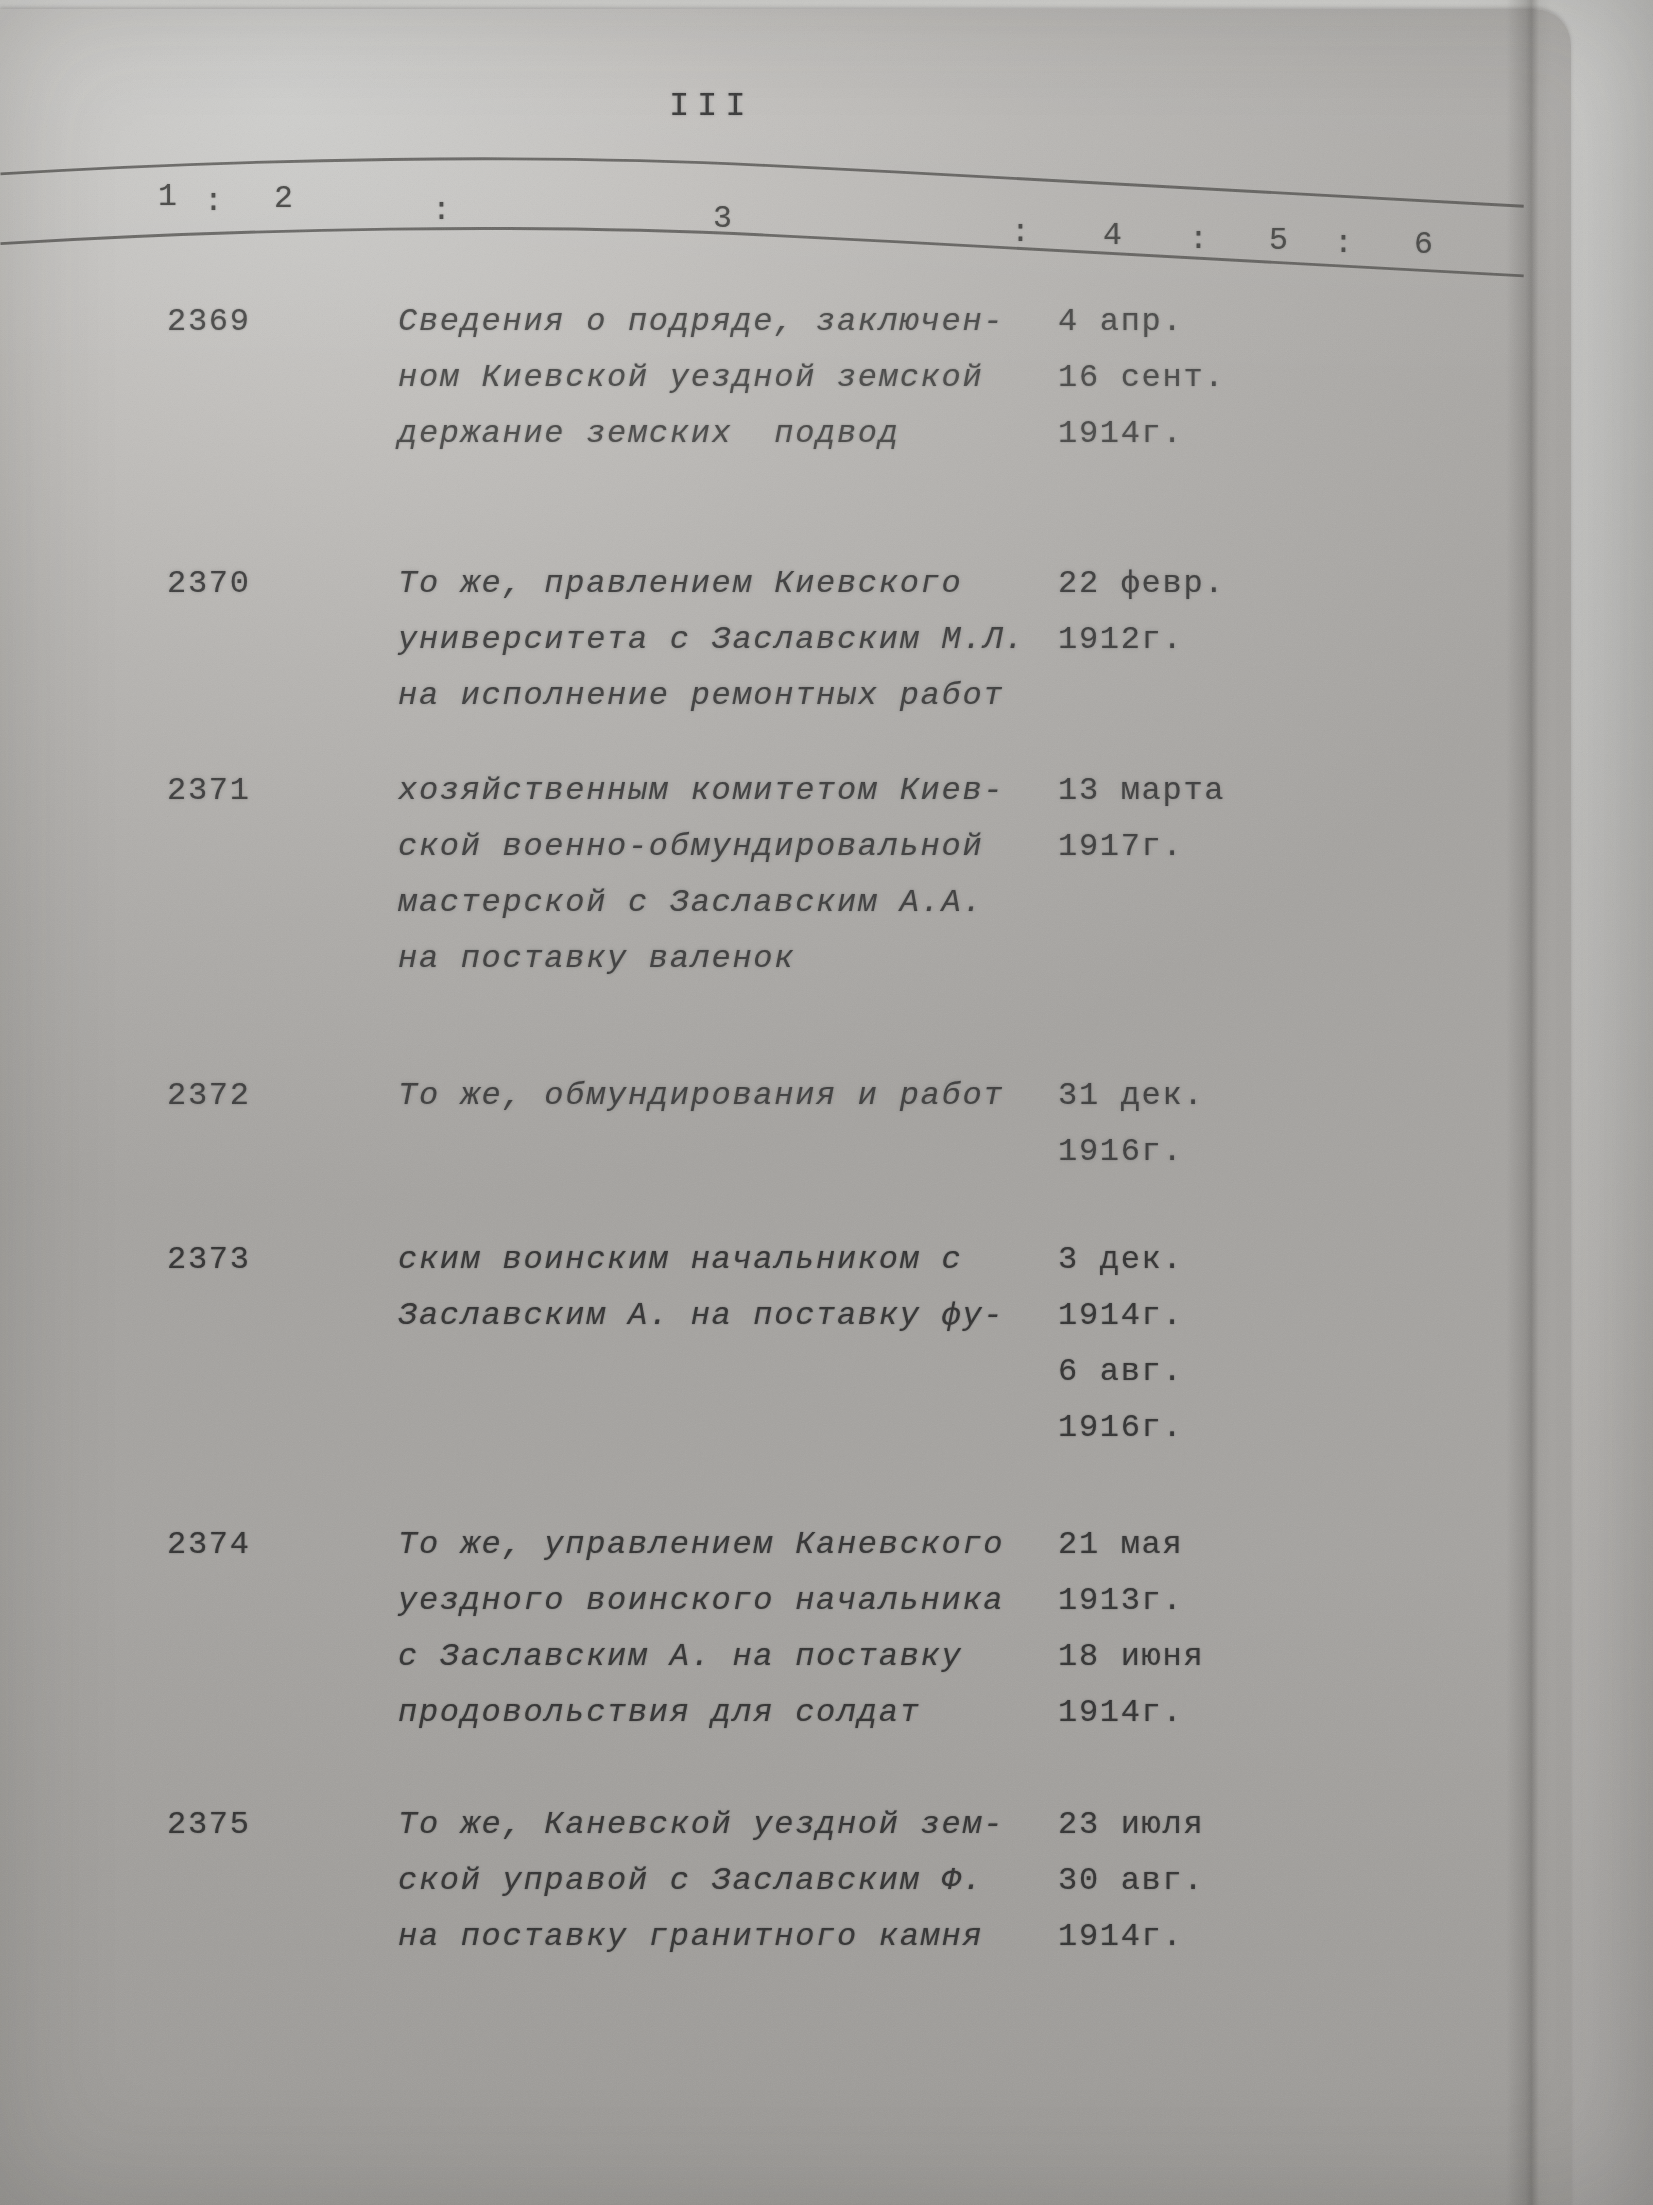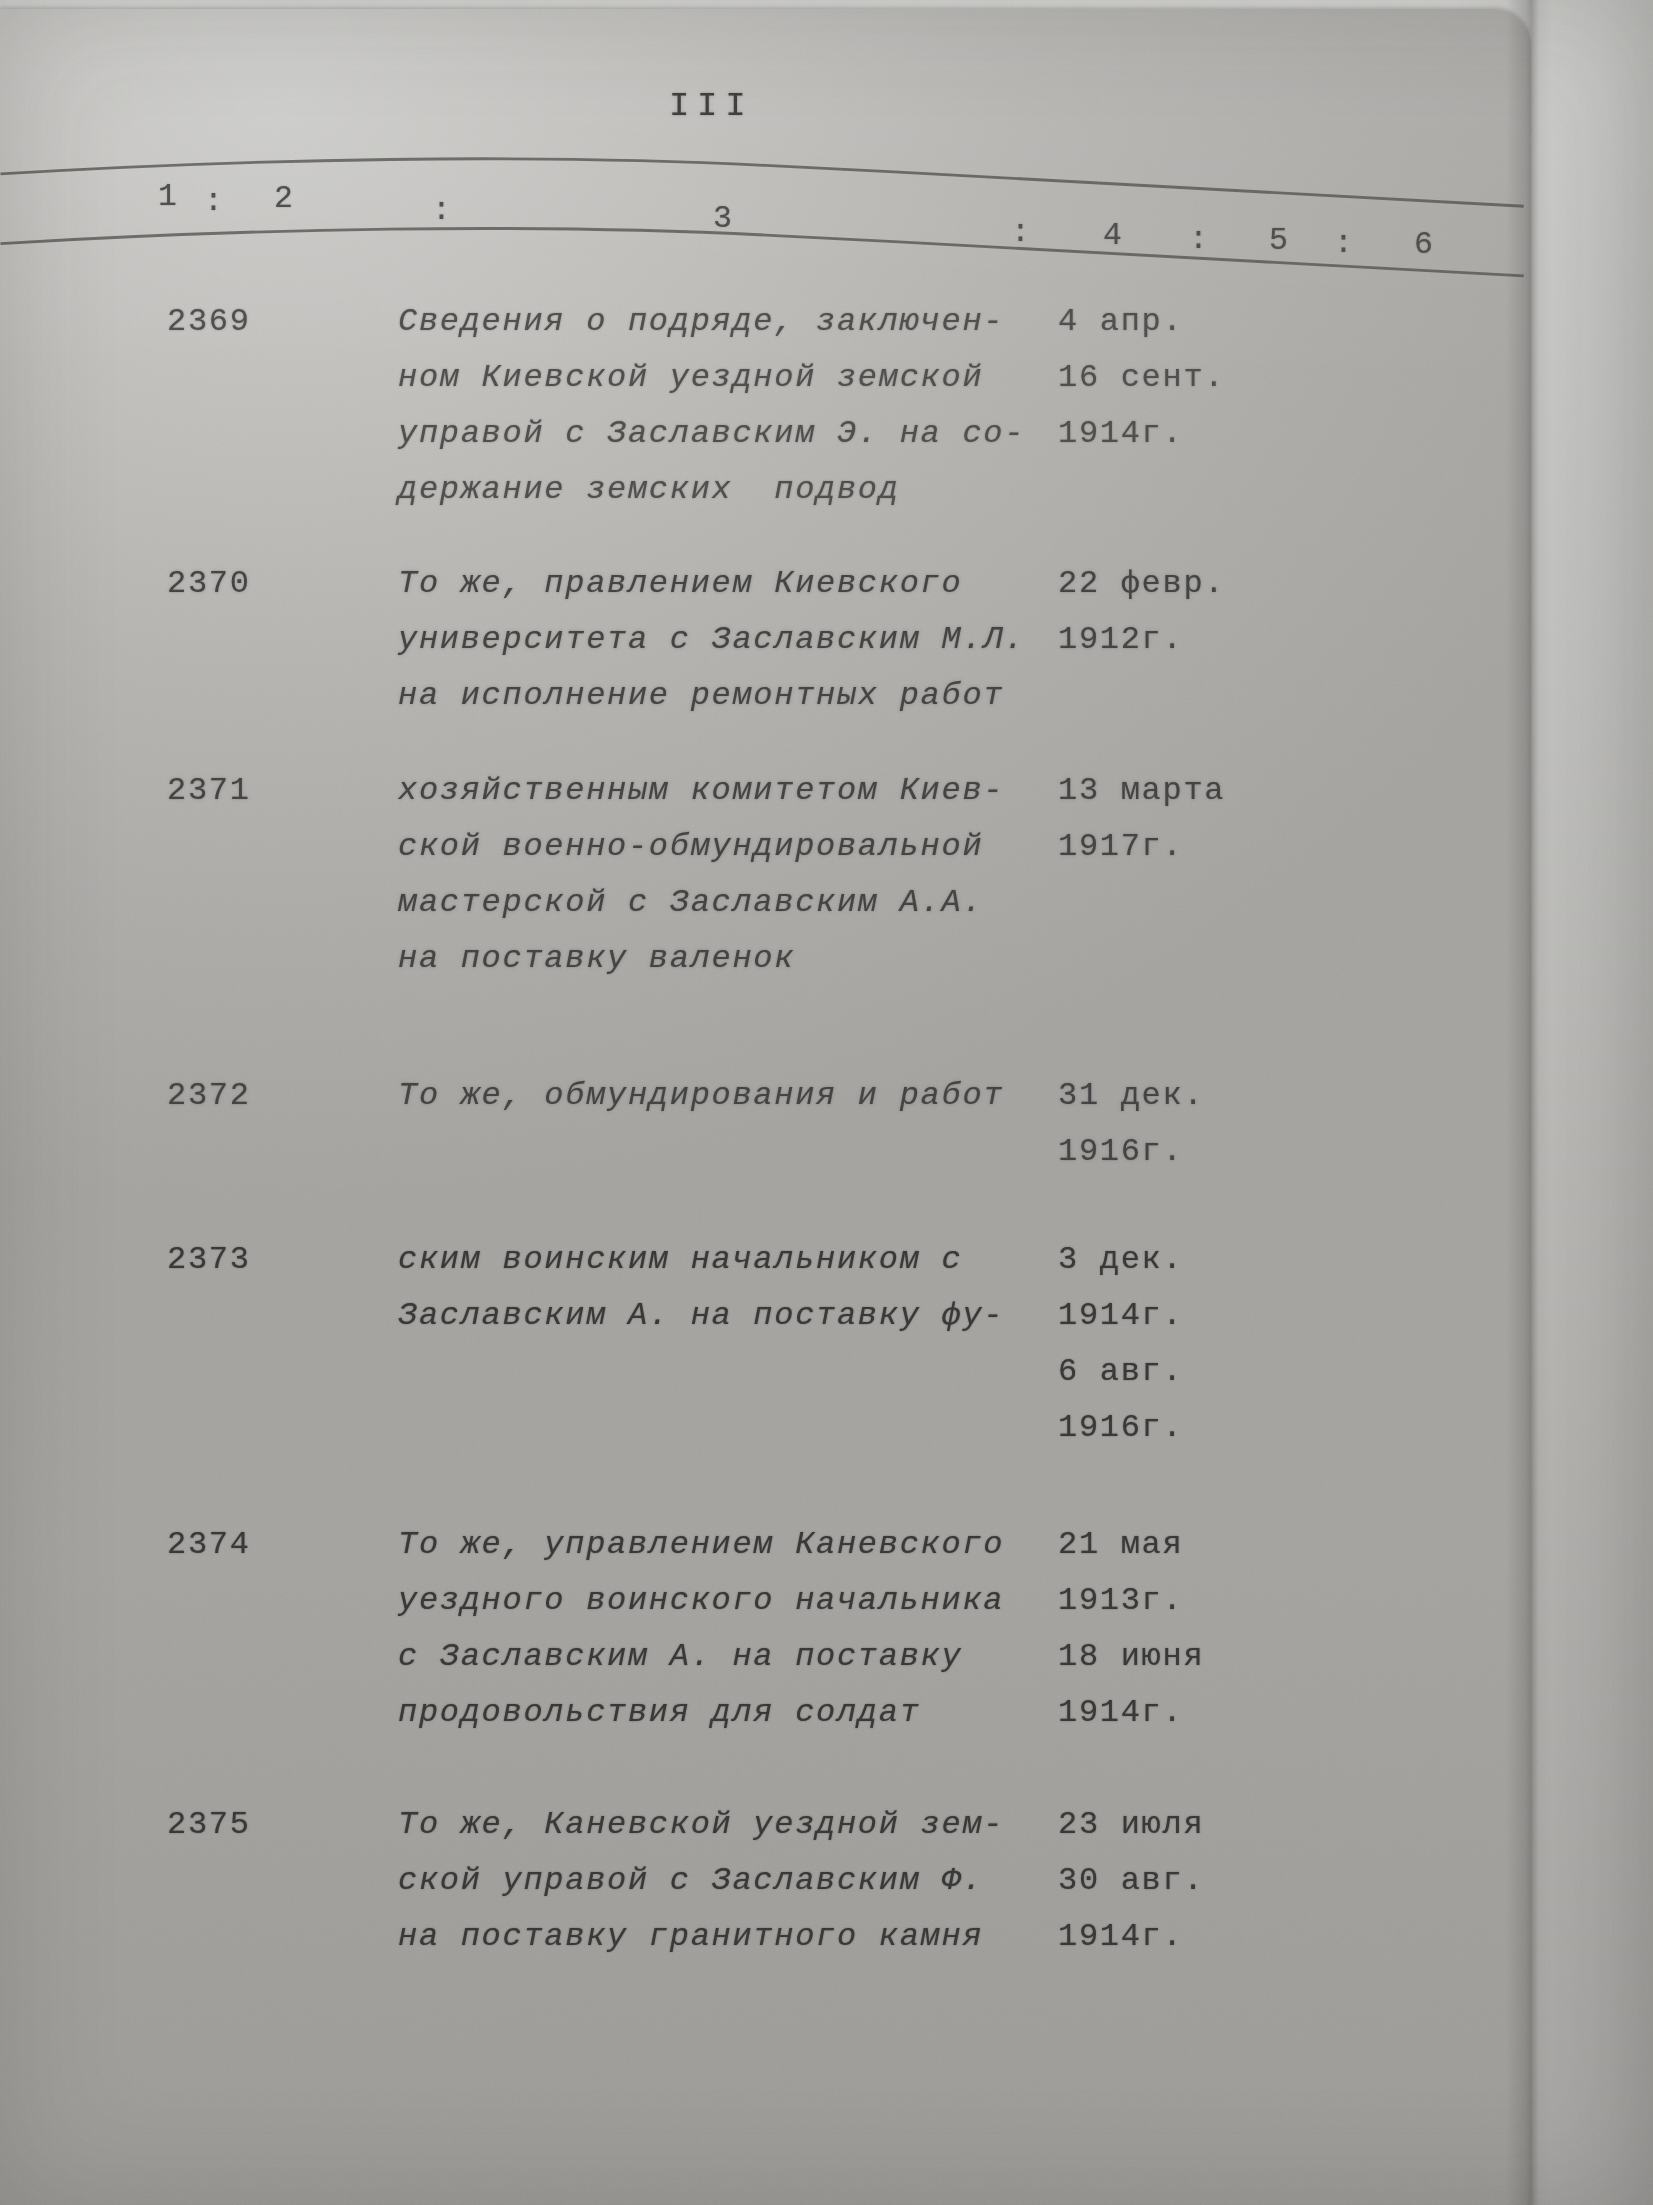--- a/index.html
+++ b/index.html
@@ -23,20 +23,21 @@
     background:linear-gradient(90deg,rgba(0,0,0,0) 88%,rgba(60,58,56,.10) 97%,rgba(60,58,56,.16) 100%);
   }
   
   .sheet{
     position:absolute;left:0;top:8.5px;width:1531px;height:2197px;
     border-top-right-radius:36px;
     background:
       radial-gradient(ellipse 1446px 1106px at 18% 4%,
         #cdcdcb 0%,#c2c0bd 28%,#b6b4b1 52%,#adaba8 75%,#a5a3a0 100%);
     box-shadow:0 -1.7px 3.4px rgba(90,88,86,.25);
+    padding-left:40px;
   }
   
   .sheet::before{
     content:"";position:absolute;inset:0;border-top-right-radius:36px;
     background:linear-gradient(180deg,rgba(255,255,255,.06) 0%,rgba(0,0,0,0) 18%,rgba(0,0,0,0) 70%,rgba(60,58,54,.08) 100%);
     pointer-events:none;
   }
   
   .fold{
     position:absolute;top:0;left:1506px;width:46px;height:2205px;
@@ -100,21 +101,21 @@
         <span class="header-token" style="left: 1103px; top: 209px;">4</span>
         <span class="header-token" style="left: 1189px; top: 213px;">:</span>
         <span class="header-token" style="left: 1269px; top: 214px;">5</span>
         <span class="header-token" style="left: 1334px; top: 217px;">:</span>
         <span class="header-token" style="left: 1414px; top: 218px;">6</span>
       </div>
 
     <div id="entries">
         <div class="entry ink-light" style="top: 285px;">
           <div class="tw entry-number">2369</div>
-          <div class="tw entry-desc"><div class="tline">Сведения о подряде, заключен-</div><div class="tline">ном Киевской уездной земской</div><div class="tline">управой с Заславским Э. на со-</div><div class="tline">держание земских  подвод</div></div>
+          <div class="tw entry-desc"><div class="tline">Сведения о подряде, заключен-</div><div class="tline">ном Киевской уездной земской</div><div class="tline">держание земских  подвод</div></div>
           <div class="tw entry-dates"><div class="tline">4 апр.</div><div class="tline">16 сент.</div><div class="tline">1914г.</div><div class="tline"></div></div>
         </div>
         <div class="entry " style="top: 547px;">
           <div class="tw entry-number">2370</div>
           <div class="tw entry-desc"><div class="tline">То же, правлением Киевского</div><div class="tline">университета с Заславским М.Л.</div><div class="tline">на исполнение ремонтных работ</div></div>
           <div class="tw entry-dates"><div class="tline">22 февр.</div><div class="tline">1912г.</div><div class="tline"></div></div>
         </div>
         <div class="entry " style="top: 754px;">
           <div class="tw entry-number">2371</div>
           <div class="tw entry-desc"><div class="tline">хозяйственным комитетом Киев-</div><div class="tline">ской военно-обмундировальной</div><div class="tline">мастерской с Заславским А.А.</div><div class="tline">на поставку валенок</div></div>

